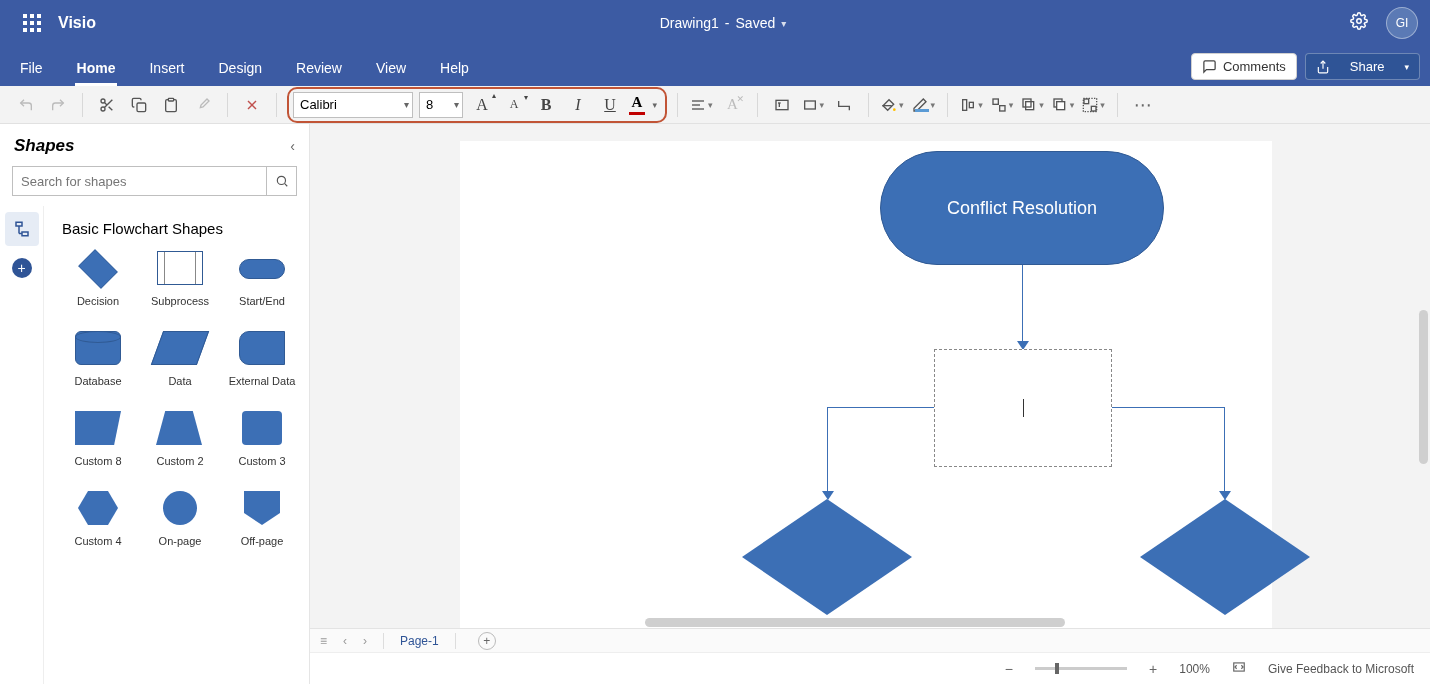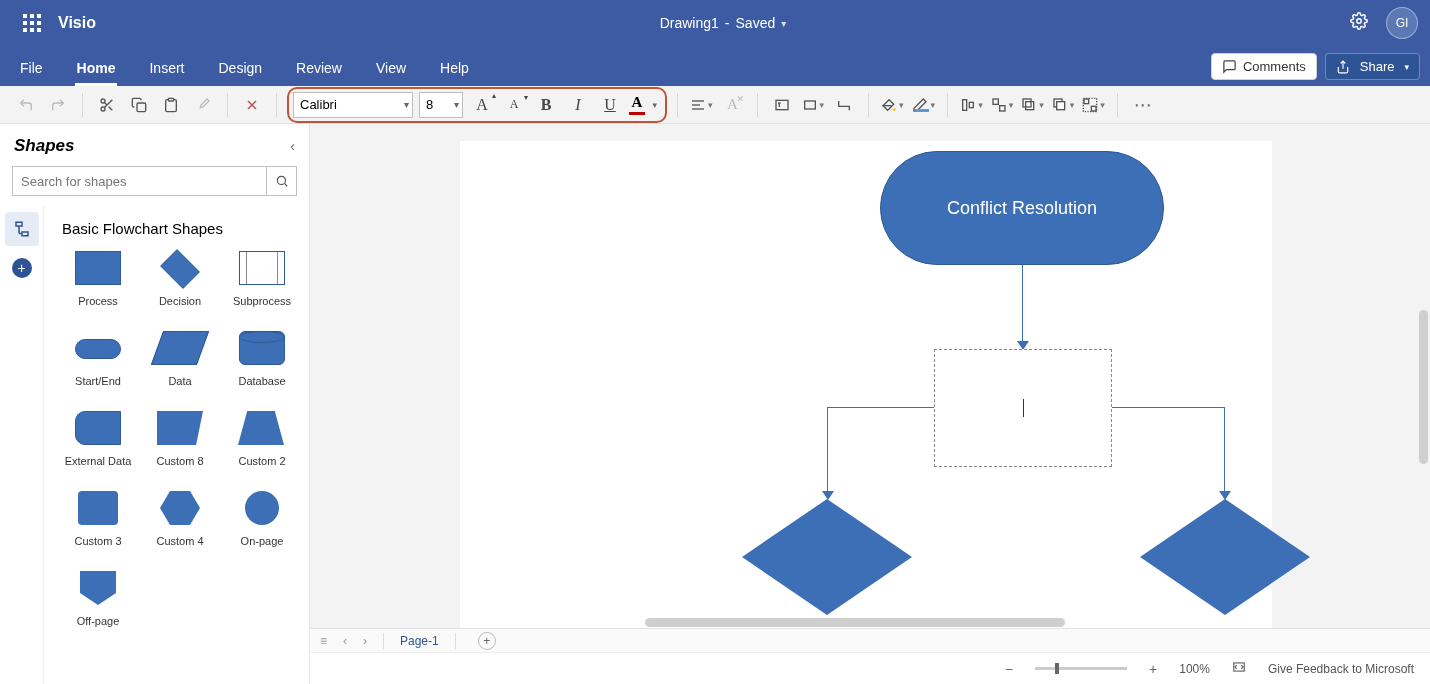--- a/index.html
+++ b/index.html
@@ -25,21 +25,21 @@
 .titlebar-avatar { width:32px; height:32px; border-radius:50%; background:#5b7ab5; display:flex; align-items:center; justify-content:center; font-size:12px; border:1px solid rgba(255,255,255,.4);}
 .gear-icon svg { width:18px; height:18px; }
 
 
 .menubar { height:40px; background:#3c5ba3; display:flex; align-items:flex-end; padding:0 18px; gap:30px; color:#fff; position:relative;}
 .menubar-item { font-size:14px; padding:10px 2px 10px; cursor:pointer; }
 .menubar-item.active { font-weight:600; position:relative;}
 .menubar-item.active::after { content:''; position:absolute; left:0; right:0; bottom:0; height:3px; background:#fff; }
 .menubar-right { position:absolute; right:10px; bottom:6px; display:flex; gap:8px; align-items:center;}
 .btn-comments { background:#fff; color:#333; border:1px solid #d0d0d0; border-radius:4px; padding:5px 10px; font-size:13px; display:flex; align-items:center; gap:6px; cursor:pointer;}
-.btn-share { background:#2f5496; border:1px solid rgba(255,255,255,.3); border-radius:4px; padding:5px 10px; color:#fff; font-size:13px; display:flex; align-items:center; gap:10px; cursor:pointer;}
+.btn-share { background:#2f5496; border:1px solid rgba(255,255,255,.3); border-radius:4px; padding:5px 10px; color:#fff; font-size:13px; display:flex; align-items:center; gap:20px; cursor:pointer;}
 
 
 .ribbon { height:38px; background:#f5f5f5; background:#f3f3f3; border-bottom:1px solid #e1e1e1; display:flex; align-items:center; padding:0 12px; gap:4px; position:relative;}
 .ribbon .sep { width:1px; height:24px; background:#d8d8d8; margin:0 6px;}
 .ribbon-btn { width:28px; height:28px; display:flex; align-items:center; justify-content:center; color:#555; cursor:pointer; border-radius:3px;}
 .ribbon-btn.disabled { color:#bbb; cursor:default;}
 .ribbon-btn svg { width:16px; height:16px; }
 .font-group { display:flex; align-items:center; border:2px solid #d97b4e; border:2.5px solid #c85a3a; border-radius:10px; padding:3px 10px 3px 4px; gap:6px; position:relative;}
 .font-group { border-color:#c15436;}
 .font-name { height:26px; border:1px solid #bfbfbf; background:#fff; font-size:13px; padding:0 18px 0 6px; width:120px; position:relative;}
@@ -399,53 +399,47 @@
               <line x1="8" y1="18" x2="12" y2="18"></line>
             </svg>
         </div>
         <div class="rail-add">+</div>
       </div>
       <div class="shapes-list">
         <div class="shapes-cat">Basic Flowchart Shapes</div>
         <div class="shape-grid" id="shape-grid">
             <div class="shape-item">
               <div class="shape-icon">
-                <div class="si-process"></div>
-              </div>
-              <div class="shape-label">Process</div>
-            </div>
-            <div class="shape-item">
-              <div class="shape-icon">
                 <div class="si-decision"></div>
               </div>
               <div class="shape-label">Decision</div>
             </div>
             <div class="shape-item">
               <div class="shape-icon">
                 <div class="si-subprocess"></div>
               </div>
               <div class="shape-label">Subprocess</div>
             </div>
             <div class="shape-item">
               <div class="shape-icon">
                 <div class="si-startend"></div>
               </div>
               <div class="shape-label">Start/End</div>
             </div>
             <div class="shape-item">
               <div class="shape-icon">
+                <div class="si-database"></div>
+              </div>
+              <div class="shape-label">Database</div>
+            </div>
+            <div class="shape-item">
+              <div class="shape-icon">
                 <div class="si-data"></div>
               </div>
               <div class="shape-label">Data</div>
-            </div>
-            <div class="shape-item">
-              <div class="shape-icon">
-                <div class="si-database"></div>
-              </div>
-              <div class="shape-label">Database</div>
             </div>
             <div class="shape-item">
               <div class="shape-icon">
                 <div class="si-extdata"></div>
               </div>
               <div class="shape-label">External Data</div>
             </div>
             <div class="shape-item">
               <div class="shape-icon">
                 <div class="si-custom1"></div>

